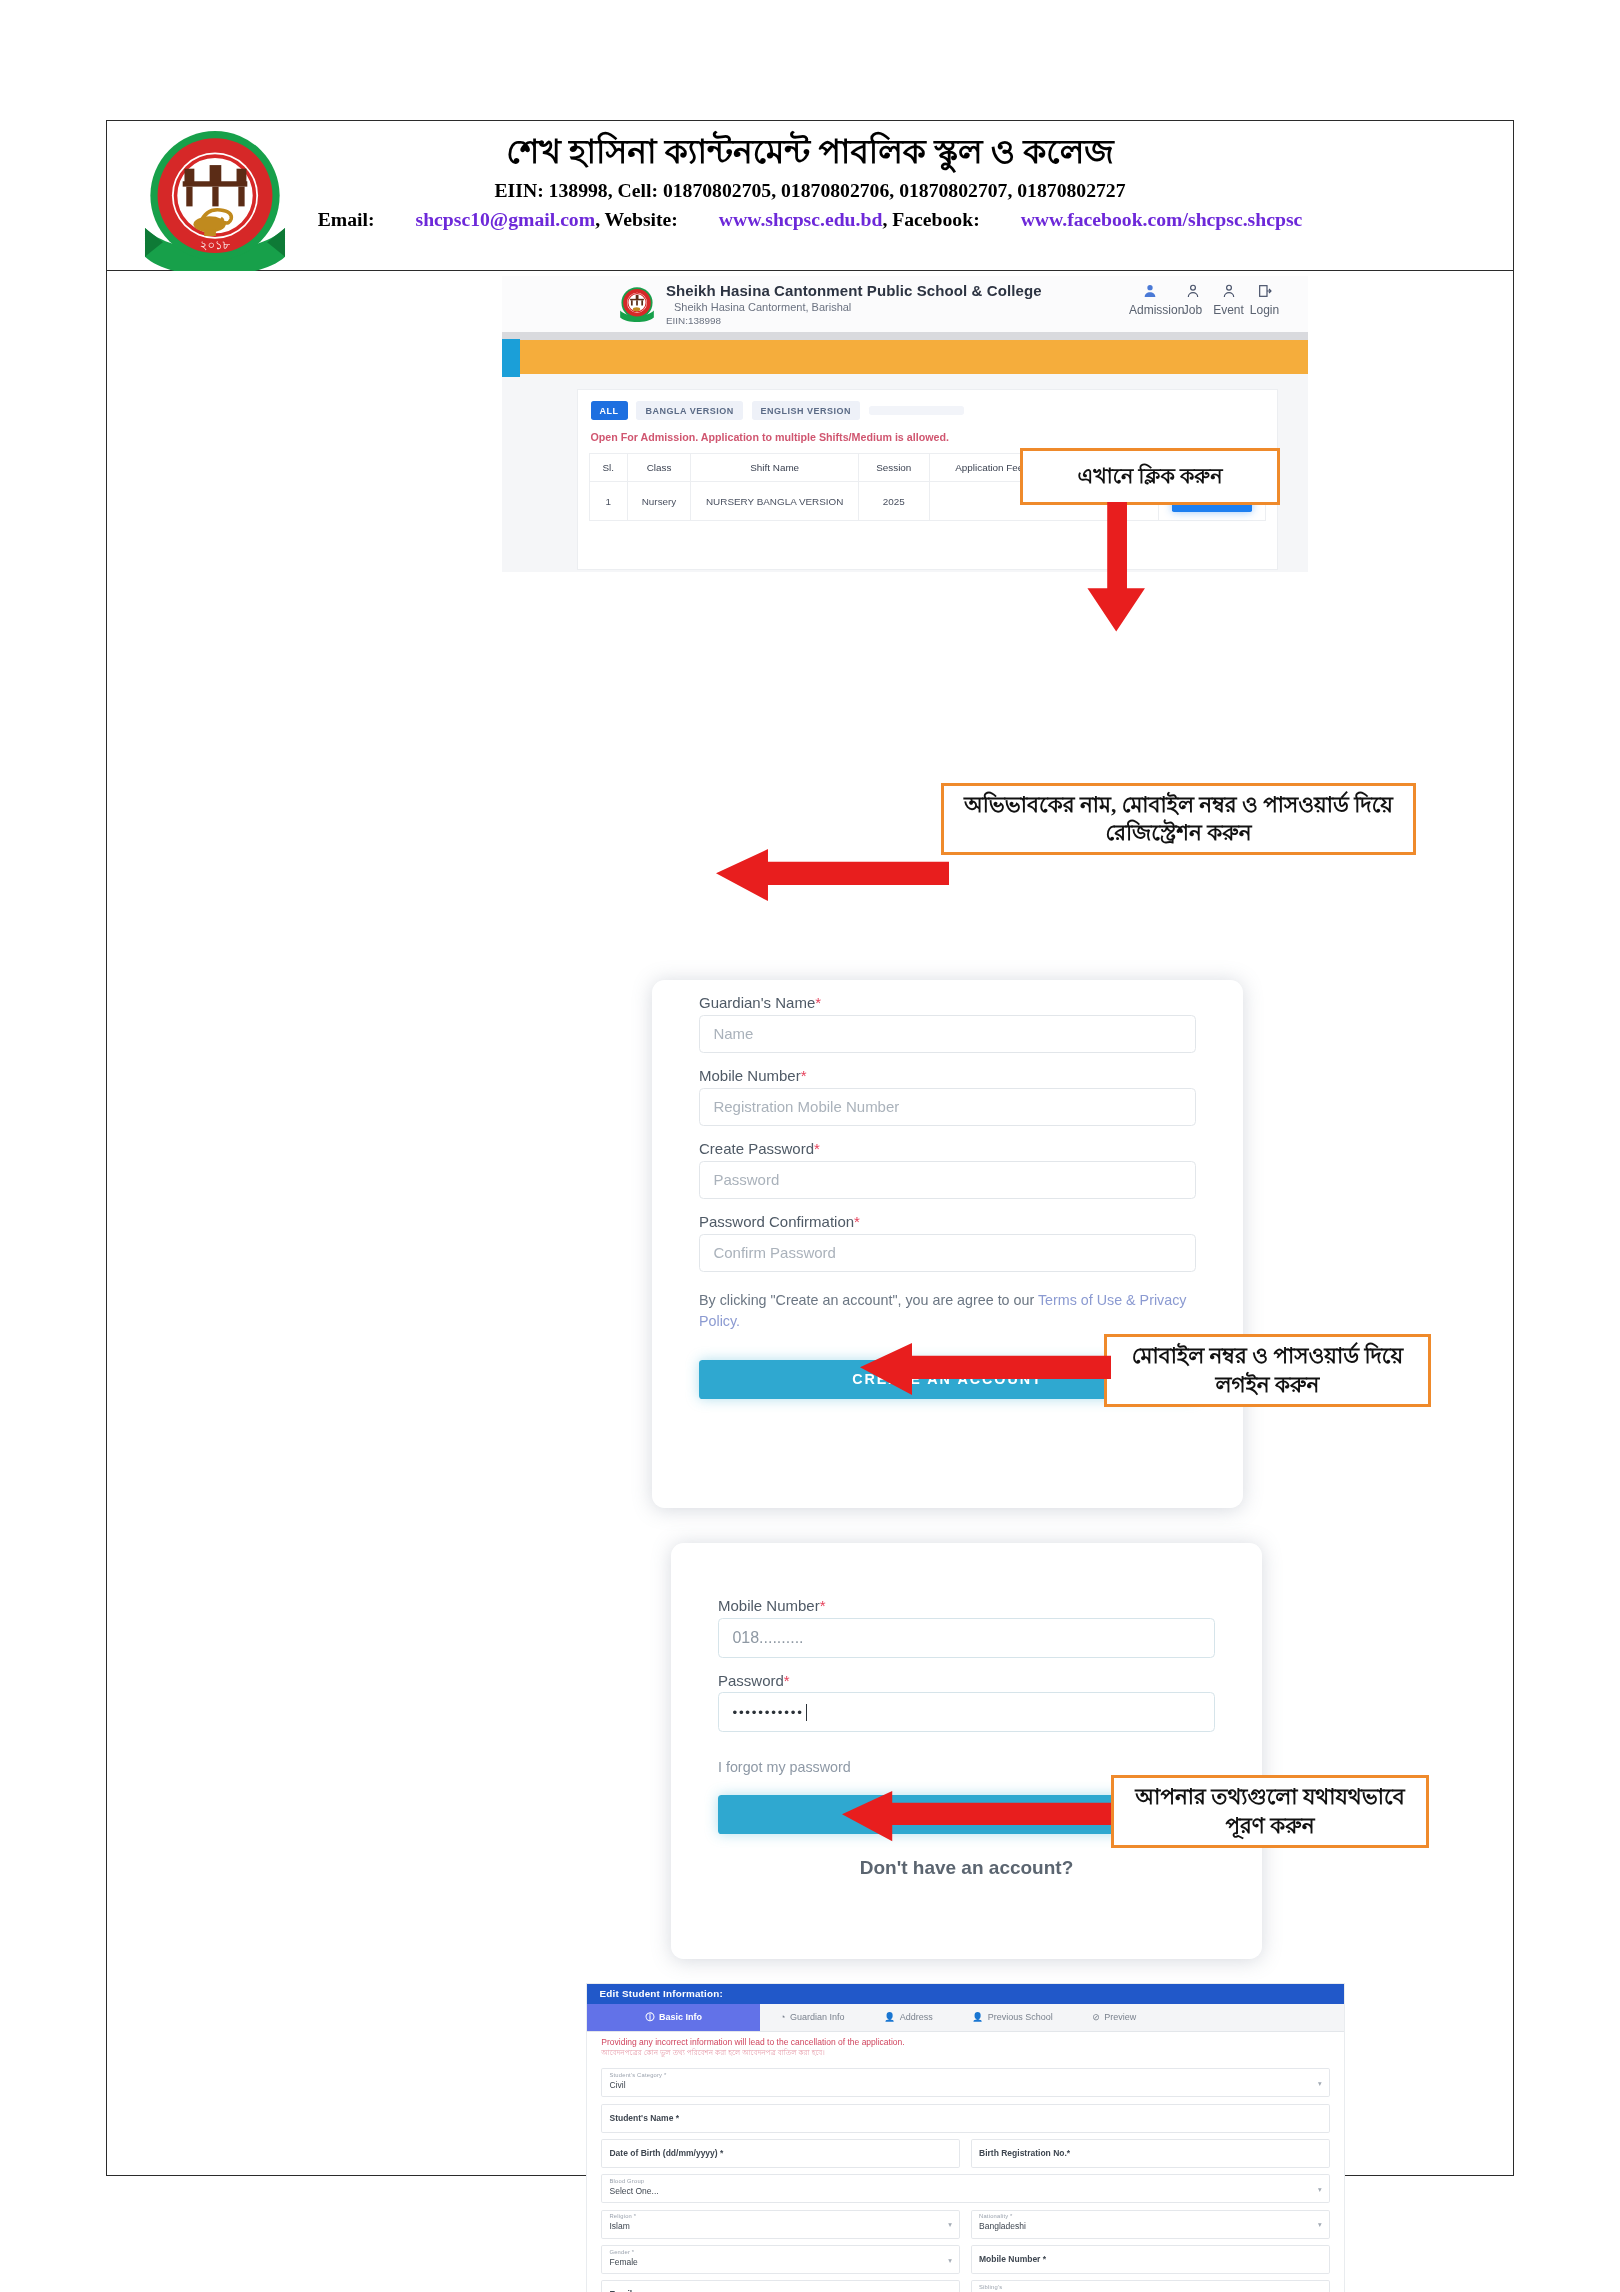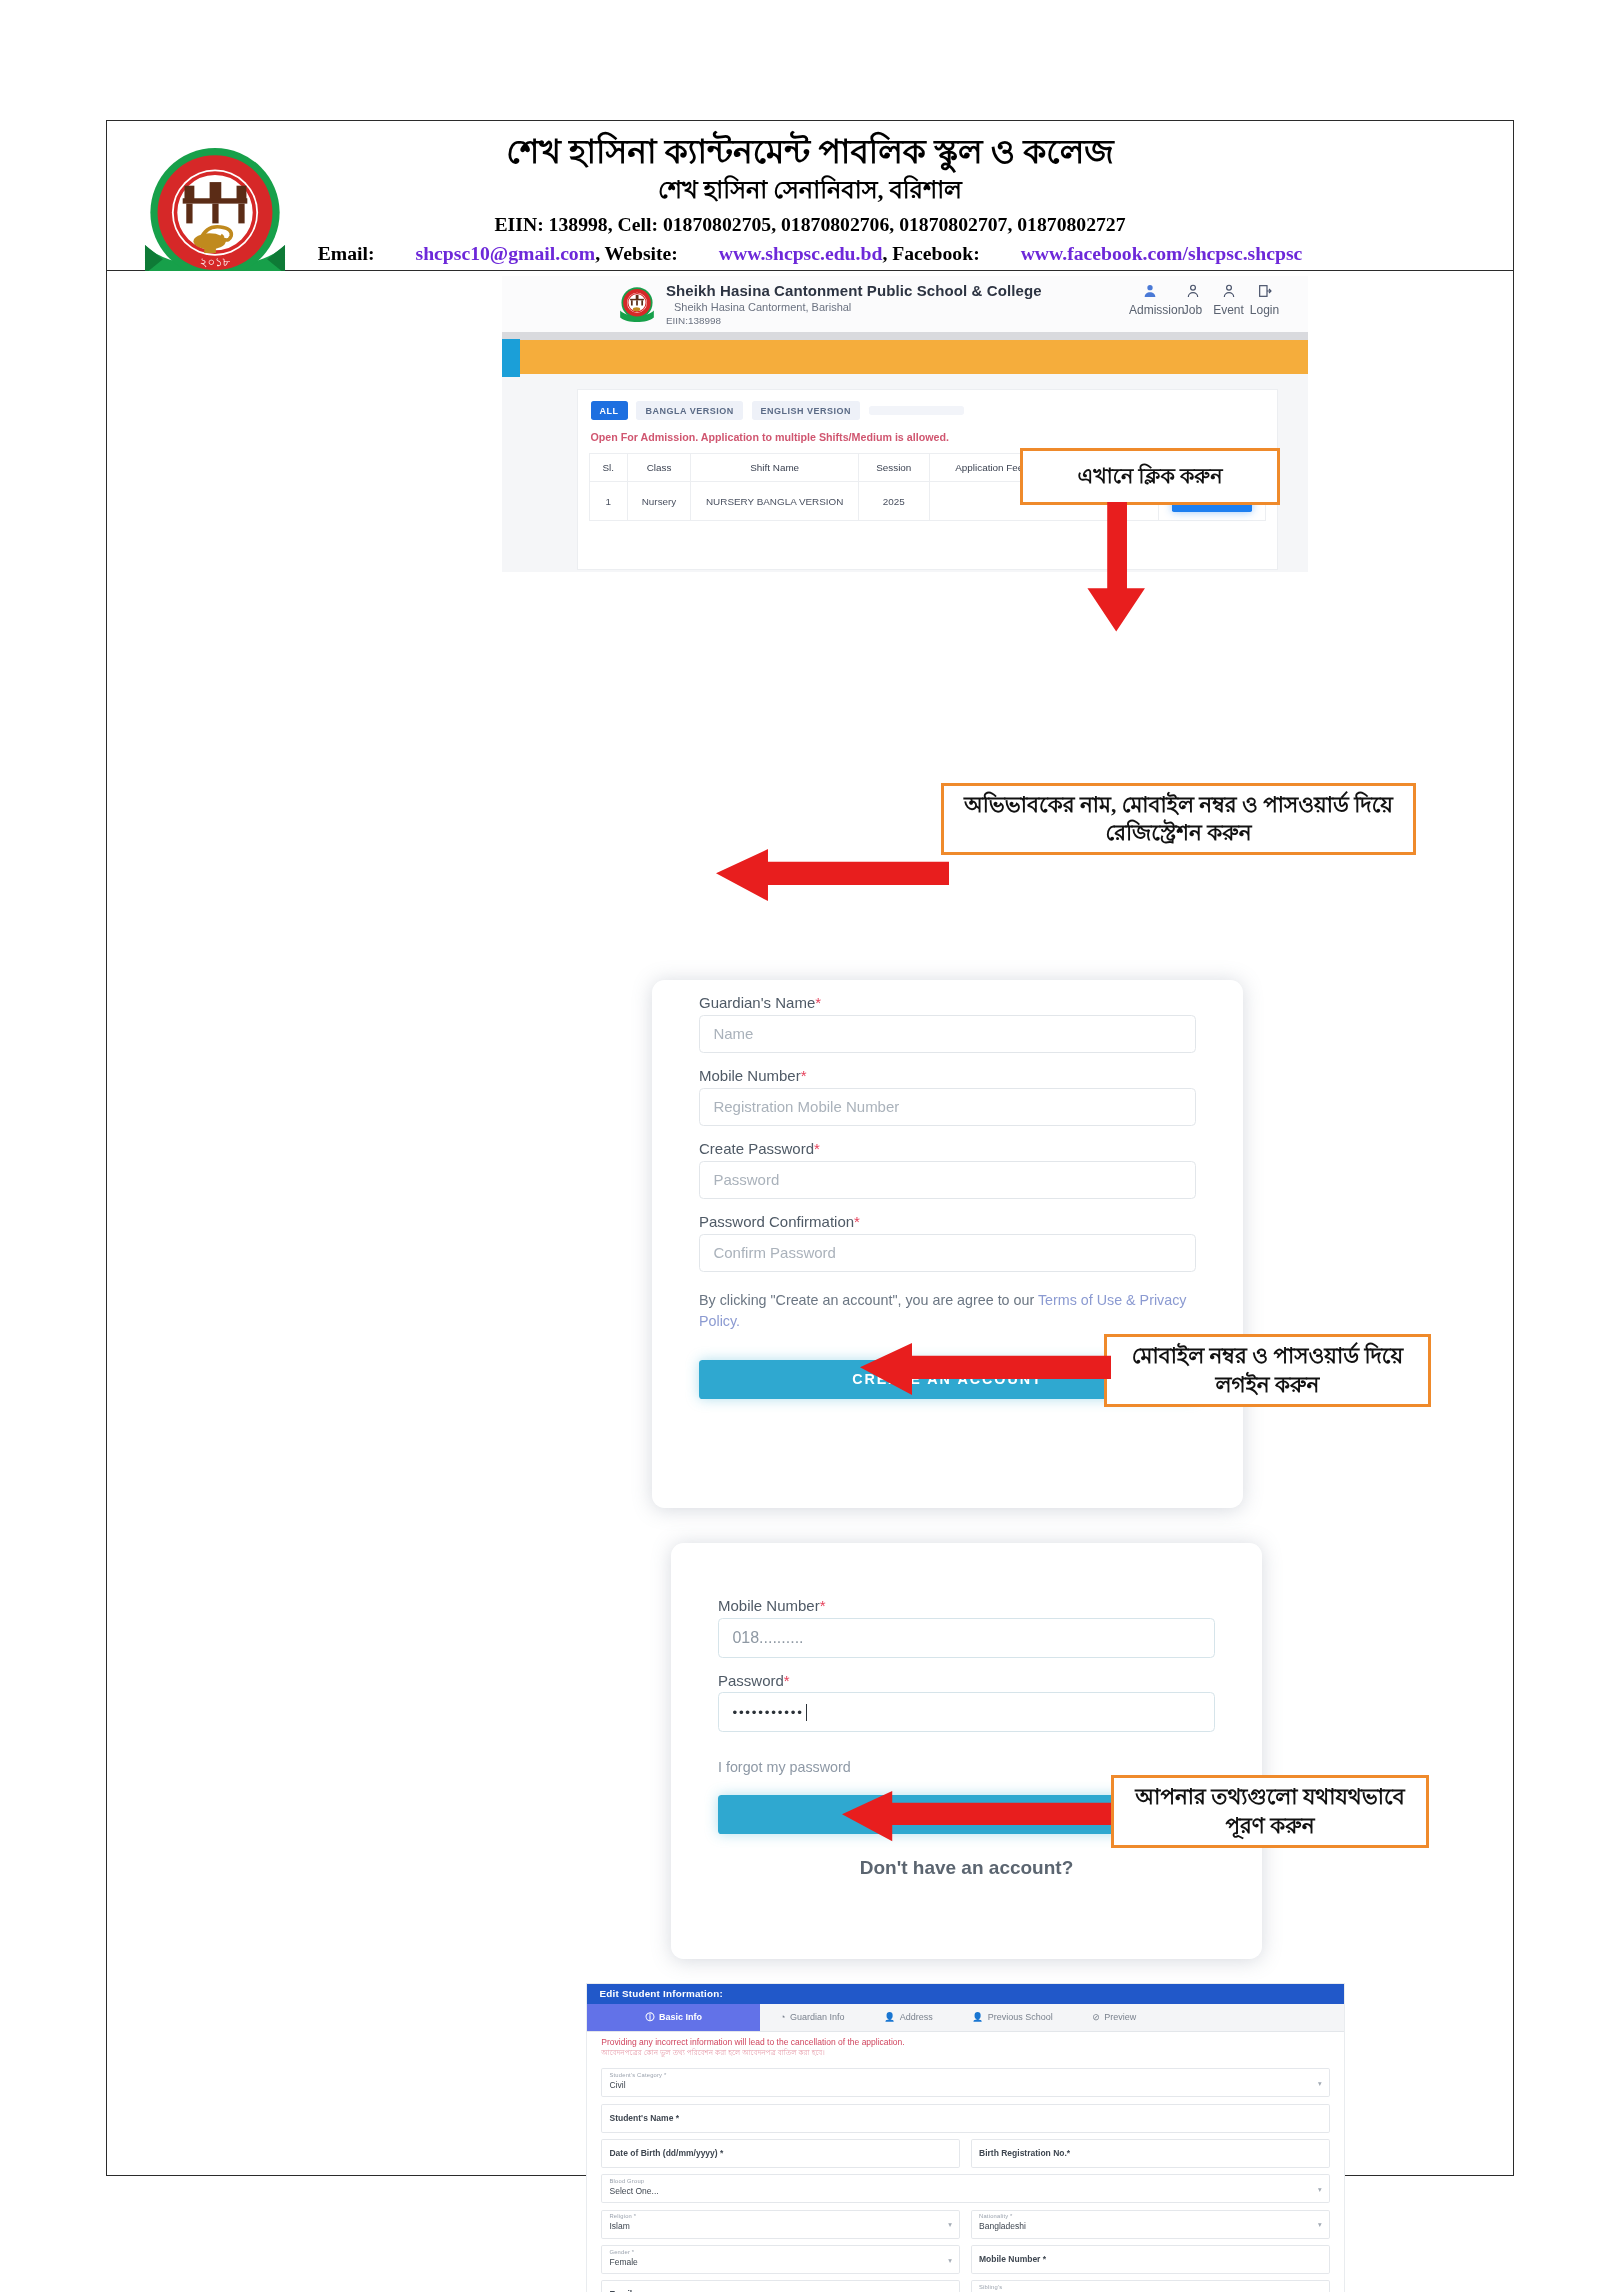--- a/index.html
+++ b/index.html
@@ -13,21 +13,21 @@
     position:absolute;left:106px;top:120px;width:1408px;height:2056px;
     border:1.8px solid #2b2b2b;
     box-sizing:border-box;
     background:#fff;
   }
   
   #letterhead{
     position:relative;height:150px;border-bottom:1.8px solid #2b2b2b;
     box-sizing:border-box;padding:7.2px 0 3.6px 0;
   }
-  #logo-wrap{position:absolute;left:29px;top:18px;width:158px;height:158px;}
+  #logo-wrap{position:absolute;left:29px;top:1px;width:158px;height:158px;}
   #logo-wrap svg{display:block;}
   .lh-title{
     text-align:center;font-family:"Liberation Serif", serif;
     font-weight:bold;color:#000;letter-spacing:0px;
   }
   #school-name-bn{font-size:33px;line-height:41px;margin-top:3.6px;}
   #school-addr-bn{font-size:24px;line-height:34px;}
   #eiin-line{font-size:19.7px;line-height:29px;font-weight:bold;margin-top:3.6px;}
   #email-line{font-size:19.7px;line-height:29px;font-weight:bold;}
   .lk{color:#6d28d9;margin-left:36px;}
@@ -200,21 +200,20 @@
         <rect x="85" y="72" width="7" height="22" fill="#5b2c16"></rect>
         <rect x="114" y="72" width="7" height="22" fill="#5b2c16"></rect>
         <path d="M72 112 q6 -16 22 -14 q14 2 12 10 q-2 6 -8 4 q-4 -2 -1 -5" fill="none" stroke="#c08a1e" stroke-width="4"></path>
         <ellipse cx="82" cy="114" rx="18" ry="9" fill="#c08a1e"></ellipse>
         <rect x="76" y="120" width="13" height="7" fill="#c08a1e"></rect>
         <text x="88" y="142" font-family="Liberation Serif, serif" font-size="13" fill="#ffffff" text-anchor="middle">২০১৮</text>
       </svg>
     </div>
 
     <div class="lh-title" id="school-name-bn">শেখ হাসিনা ক্যান্টনমেন্ট পাবলিক স্কুল ও কলেজ</div>
-    <div class="lh-title" id="school-addr-bn">শেখ হাসিনা সেনানিবাস, বরিশাল</div>
     <div class="lh-title" id="eiin-line">EIIN: 138998, Cell: 01870802705, 01870802706, 01870802707, 01870802727</div>
     <div class="lh-title" id="email-line">
       <span>Email: </span><span class="lk">shcpsc10@gmail.com</span><span>, Website: </span><span class="lk">www.shcpsc.edu.bd</span><span>, Facebook: </span><span class="lk">www.facebook.com/shcpsc.shcpsc</span>
     </div>
   </div>
 
   <div id="doc-body">
 
     <div id="shot1">
       <div id="s1-top">

